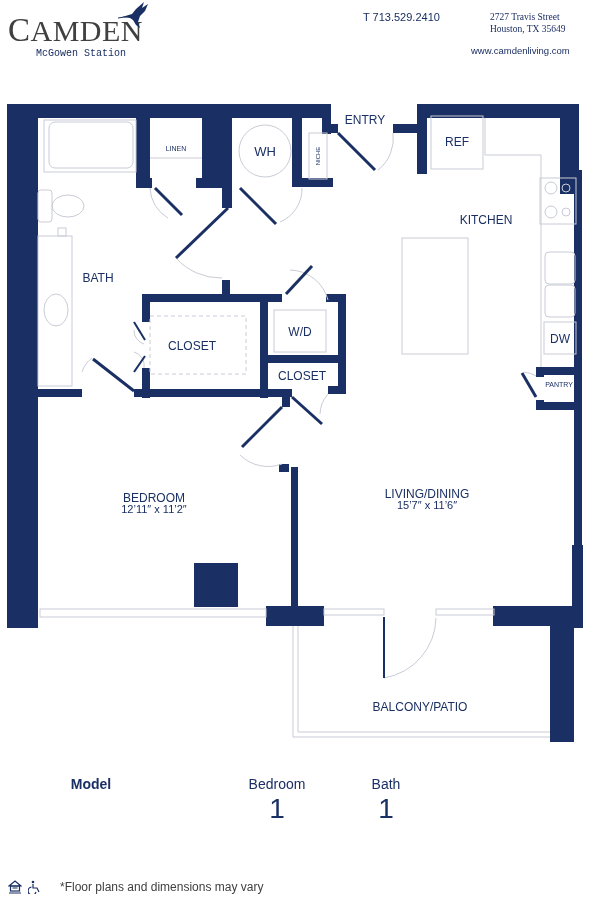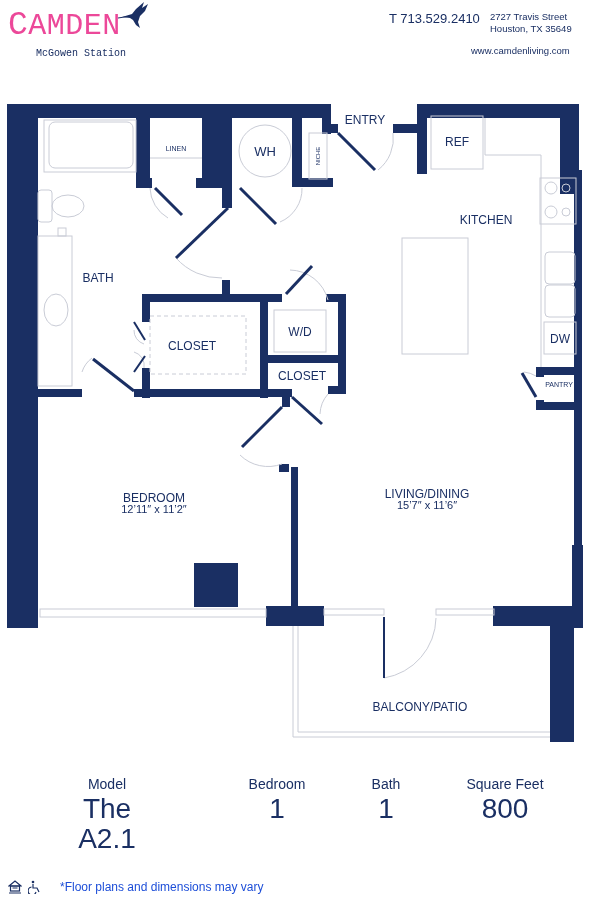--- a/index.html
+++ b/index.html
@@ -1,34 +1,34 @@
 <!DOCTYPE html>
 <html><head>
 <meta charset="utf-8">
 <style>
   html, body { margin: 0; padding: 0; background: #ffffff; }
   body { width: 600px; height: 899px; position: relative; overflow: hidden; font-family: "Liberation Sans", "DejaVu Sans", sans-serif; color: #1a2f63; }
   .header { position: absolute; left: 0; top: 0; width: 600px; height: 80px; }
   .logo { position: absolute; left: 8px; top: 10px; }
-  .logo-word { font-size: 30px; letter-spacing: 0.5px; color: #ec4899; font-family: Liberation Mono, monospace; line-height: 32px; }
+  .logo-word { font-size: 30px; letter-spacing: 0.5px; color: #404040; font-family: Liberation Serif, serif; line-height: 40px; }
   .logo-word .cap { font-size: 33px; }
   .logo-sub { position: absolute; left: 28px; top: 38px; font-size: 10px; color: #1a2f63; white-space: nowrap; font-family: Liberation Mono, monospace; }
   .bird { position: absolute; left: 118px; top: 0px; }
-  .contact-phone { position: absolute; left: 389px; top: 11px; font-size: 13px; color: #1a2f63; }
-  .contact-addr { position: absolute; left: 490px; top: 11px; font-size: 9.5px; color: #1a2f63; line-height: 12px; }
+  .contact-phone { position: absolute; left: 363px; top: 11px; font-size: 11px; color: #1a2f63; }
+  .contact-addr { position: absolute; left: 490px; top: 11px; font-size: 9.5px; color: #1a2f63; line-height: 12px; font-family: Liberation Serif, serif; }
   .contact-web { position: absolute; left: 471px; top: 45px; font-size: 9.5px; color: #1a2f63; }
   .plan { position: absolute; left: 0; top: 0; }
   .plan text { font-family: "Liberation Sans", sans-serif; fill: #1a2f63; }
   .stats { position: absolute; top: 776px; left: 0; width: 600px; height: 60px; }
   .stat { position: absolute; top: 0; text-align: center; }
   .stat-label { font-size: 14px; color: #1a2f63; }
   .stat-value { font-size: 28px; color: #1a2f63; line-height: 30px; margin-top: 2px; }
   .footer { position: absolute; top: 878px; left: 8px; height: 18px; display: flex; align-items: center; }
   .footer .icon { width: 14px; height: 14px; margin-right: 6px; }
-  .footer-note { font-size: 12px; color: #1d4ed8; margin-left: 12px; }
+  .footer-note { font-size: 12px; color: #404040; margin-left: 12px; }
 </style>
 </head>
 <body>
 
 <div class="header">
   <div class="logo">
     <div class="logo-word"><span class="cap">C</span><span>AMDEN</span></div>
     <div class="logo-sub">McGowen Station</div>
   </div>
   <svg class="bird" width="34" height="32" viewBox="0 0 34 32">
@@ -193,35 +193,30 @@
     <text x="559" y="387" font-size="7">PANTRY</text>
     <text x="154" y="502" font-size="12">BEDROOM</text>
     <text x="154" y="513" font-size="11">12’11″ x 11’2″</text>
     <text x="427" y="498" font-size="12">LIVING/DINING</text>
     <text x="427" y="509" font-size="11">15’7″ x 11’6″</text>
     <text x="420" y="711" font-size="12">BALCONY/PATIO</text>
   </g>
 </svg>
 
 <div class="stats">
-  <div class="stat" style="left:52px; width:110px;">
+  <div class="stat" style="left:36px; width:110px;font-weight:bold;">
     <div class="stat-label">Model</div>
-    <div class="stat-value">The A2.1</div>
   </div>
   <div class="stat" style="left:232px; width:90px;">
     <div class="stat-label">Bedroom</div>
     <div class="stat-value">1</div>
   </div>
   <div class="stat" style="left:346px; width:80px;">
     <div class="stat-label">Bath</div>
     <div class="stat-value">1</div>
-  </div>
-  <div class="stat" style="left:450px; width:110px;">
-    <div class="stat-label">Square Feet</div>
-    <div class="stat-value">800</div>
   </div>
 </div>
 
 <div class="footer">
   <svg class="icon" viewBox="0 0 14 14">
     <path d="M1 6 L7 1 L13 6 Z" fill="none" stroke="#1a2f63" stroke-width="1.2"></path>
     <rect x="2.5" y="6" width="9" height="5" fill="none" stroke="#1a2f63" stroke-width="1.2"></rect>
     <line x1="4.5" y1="8" x2="9.5" y2="8" stroke="#1a2f63"></line>
     <line x1="1" y1="13" x2="13" y2="13" stroke="#1a2f63"></line>
   </svg>

